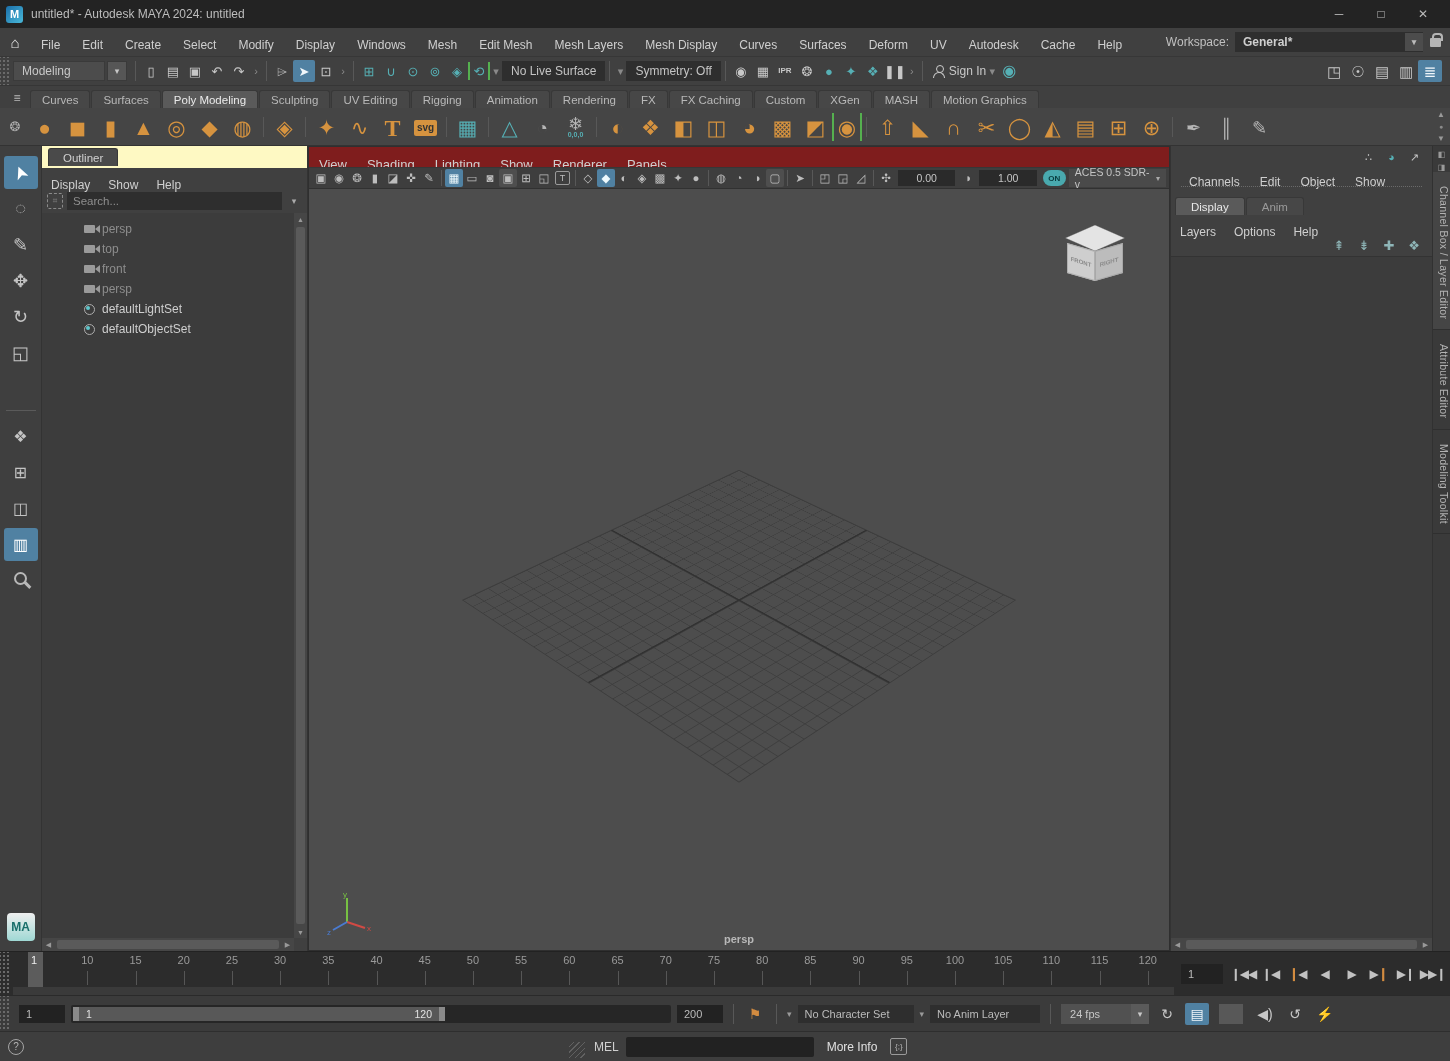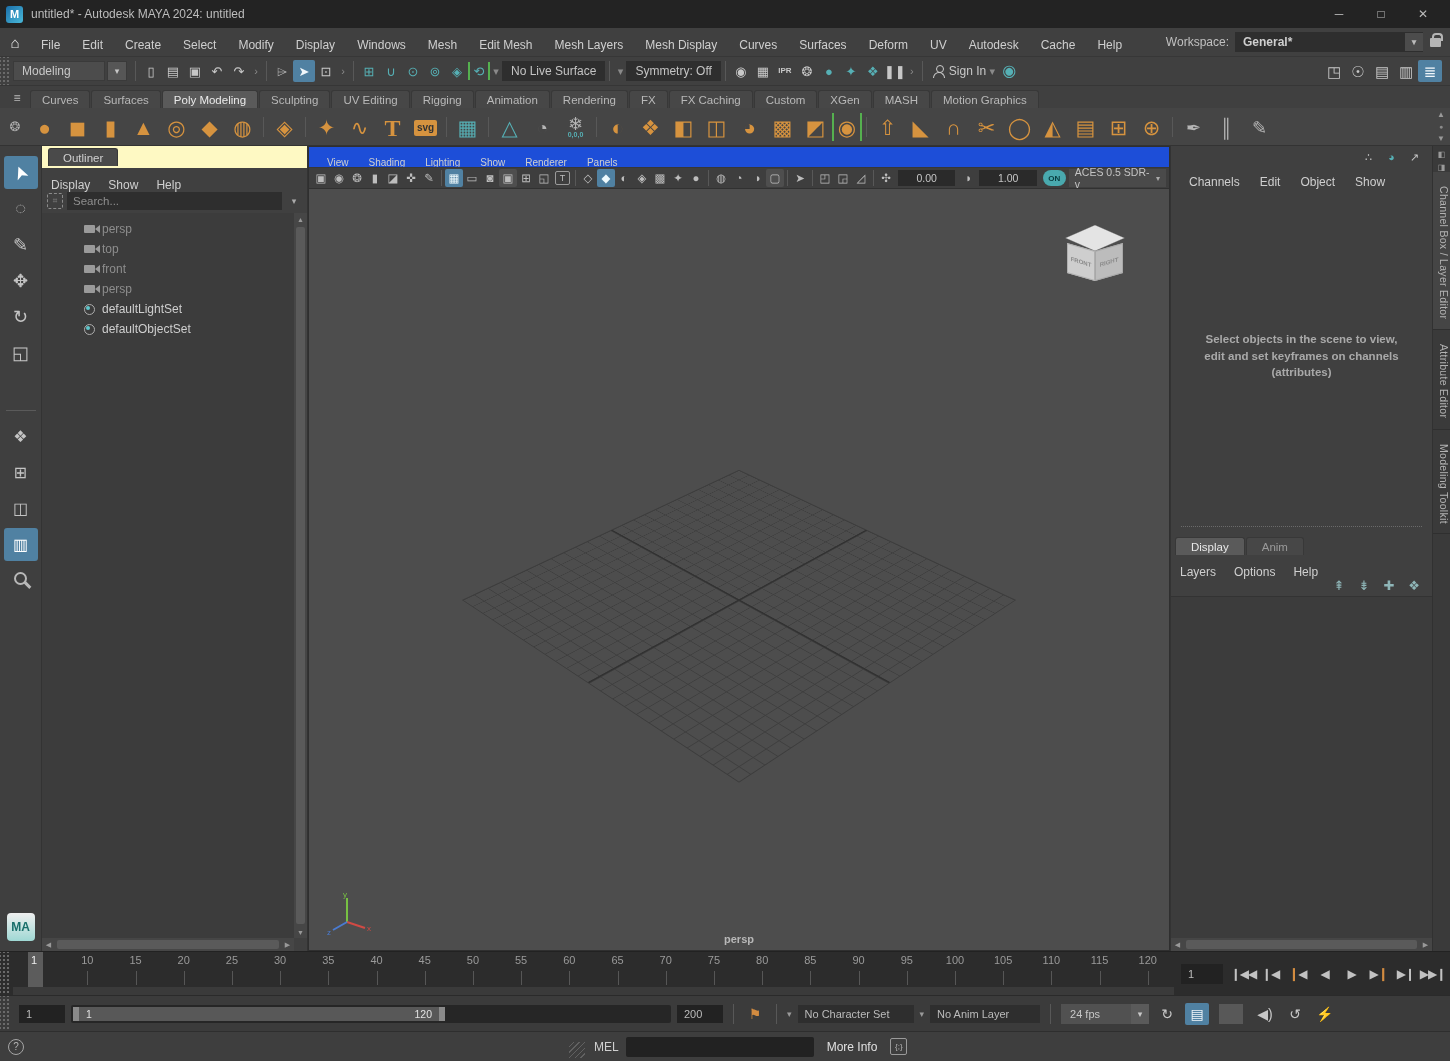--- a/index.html
+++ b/index.html
@@ -91,21 +91,21 @@
   .set-ic::after { content:''; position:absolute; left:1px; top:1px; width:4px; height:4px; background:#5fc7cc; border-radius:50%; }
   .vscroll { position:absolute; right:0; top:0; bottom:0; width:13px; background:#464646; display:flex; flex-direction:column; align-items:center; font-size:7px; color:#999; }
   .vscroll .thumb { flex:1; width:9px; background:#5a5a5a; margin:2px 0; border-radius:2px; }
   .vscroll .arr { height:12px; display:flex; align-items:center; }
   .hscroll { height:13px; background:#464646; display:flex; align-items:center; font-size:7px; color:#999; flex:0 0 auto; }
   .hscroll .arr { width:13px; text-align:center; }
   .hscroll .thumb { flex:1; height:9px; background:#5a5a5a; margin:0 2px; border-radius:2px; }
 
   
   .vp { flex:1; display:flex; flex-direction:column; min-width:0; border:1px solid #2f2f2f; }
-  .vp-menus { height:20px; display:flex; align-items:center; background:#1d4ed8; font-size:10px; padding-left:8px; flex:0 0 auto; }
+  .vp-menus { height:20px; display:flex; align-items:center; background:#7f1d1d; font-size:13px; flex:0 0 auto; }
   .vp-menus .menu-item { padding:0 10px; }
   .vp-toolbar { height:22px; background:#3e3e3e; border-top:1px solid #373737; border-bottom:1px solid #313131; display:flex; align-items:center; padding:0 3px; flex:0 0 auto; }
   .vp-ic { width:18px; height:18px; display:flex; align-items:center; justify-content:center; color:#bdbdbd; font-size:11.5px; border-radius:2px; flex:0 0 auto; }
   .vp-ic.active { background:#5081a2; color:#eefafd; }
   .vp-ic.pressed { background:#4e4e4e; }
   .vp-ic.boxed { border:1px solid #9a9a9a; width:15px; height:14px; font-size:9px; margin:0 2px; }
   .vp-toolbar .vsep { margin:0 3px; height:16px; }
   .vp-num { width:60px; height:16px; background:#2a2a2a; color:#c6c6c6; font-size:10.5px; display:flex; align-items:center; justify-content:center; margin:0 3px; }
   .cm-toggle { width:24px; height:16px; border-radius:8px; background:#49a9ae; color:#083a3d; font-size:8px; font-weight:bold; display:flex; align-items:center; justify-content:center; margin:0 3px; }
   .colorspace { height:18px; background:#4a4a4a; color:#c4c4c4; font-size:10.5px; display:flex; align-items:center; padding:0 6px; gap:5px; }
@@ -723,25 +723,20 @@
           <div class="menu-item">
             <span>Edit</span>
           </div>
           <div class="menu-item">
             <span>Object</span>
           </div>
           <div class="menu-item">
             <span>Show</span>
           </div>
       </div>
-      <div class="channel-empty">
-        <div><span>Select objects in the scene to view,</span></div>
-          <div><span>edit and set keyframes on channels</span></div>
-          <div><span>(attributes)</span></div>
-      </div>
       <div class="dotted-div"></div>
       <div class="layer-tabs">
         <div class="layer-tab active"><span>Display</span></div>
           <div class="layer-tab"><span>Anim</span></div>
       </div>
       <div class="layer-menus">
         <div class="menu-item">
             <span>Layers</span>
           </div>
           <div class="menu-item">

